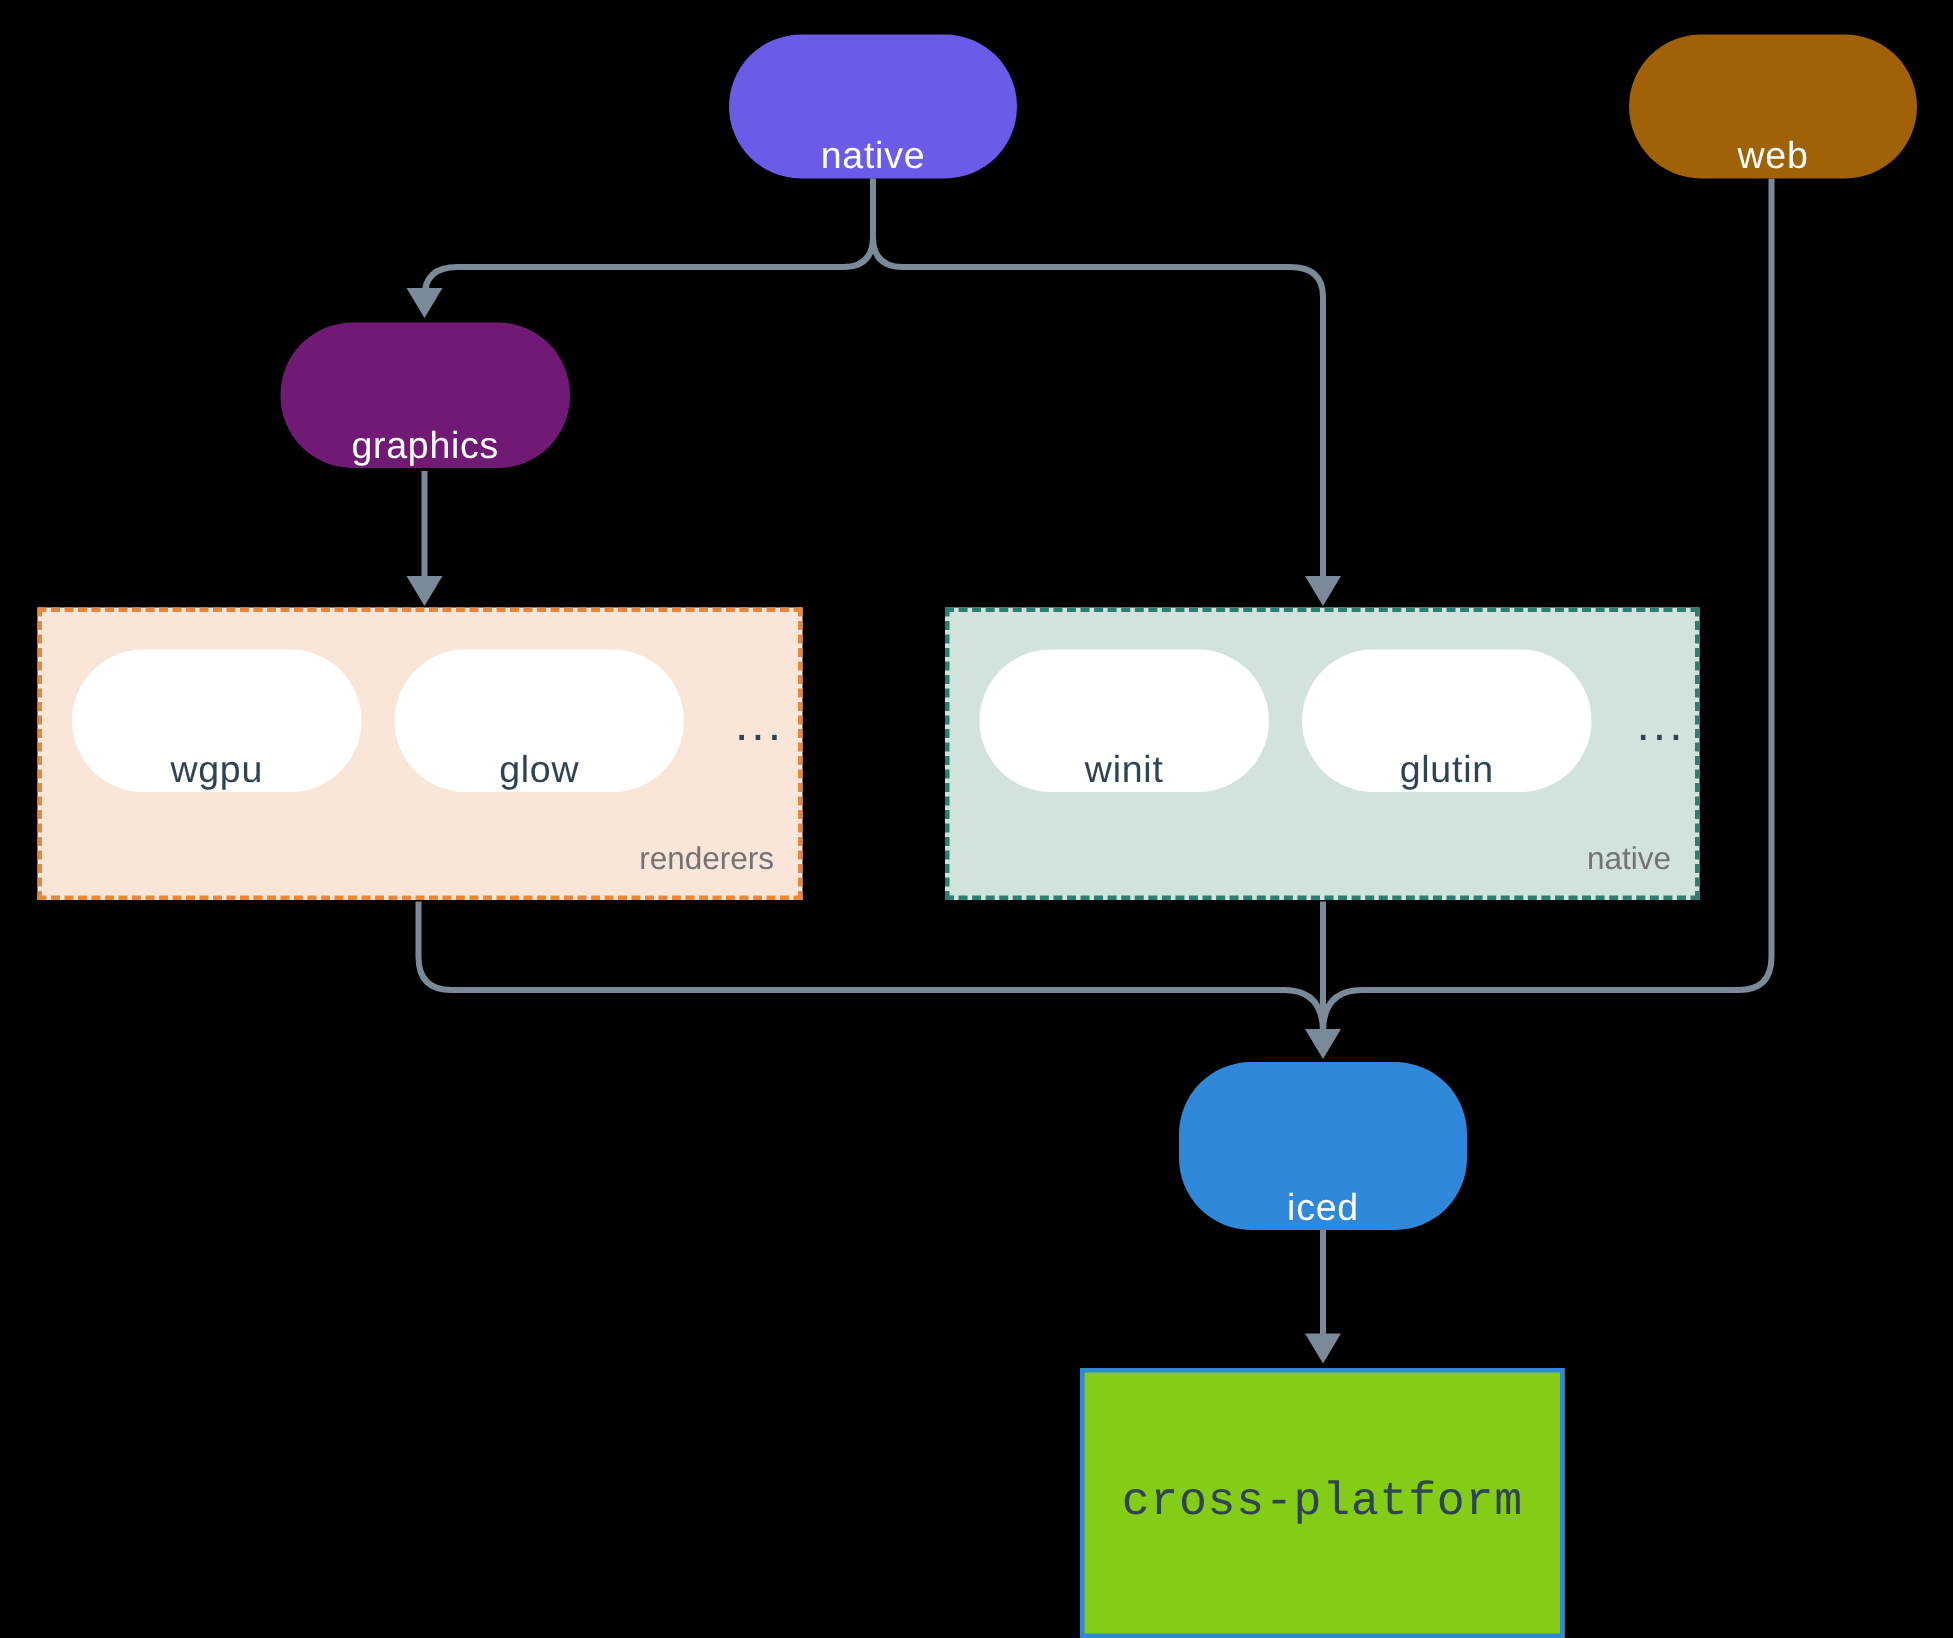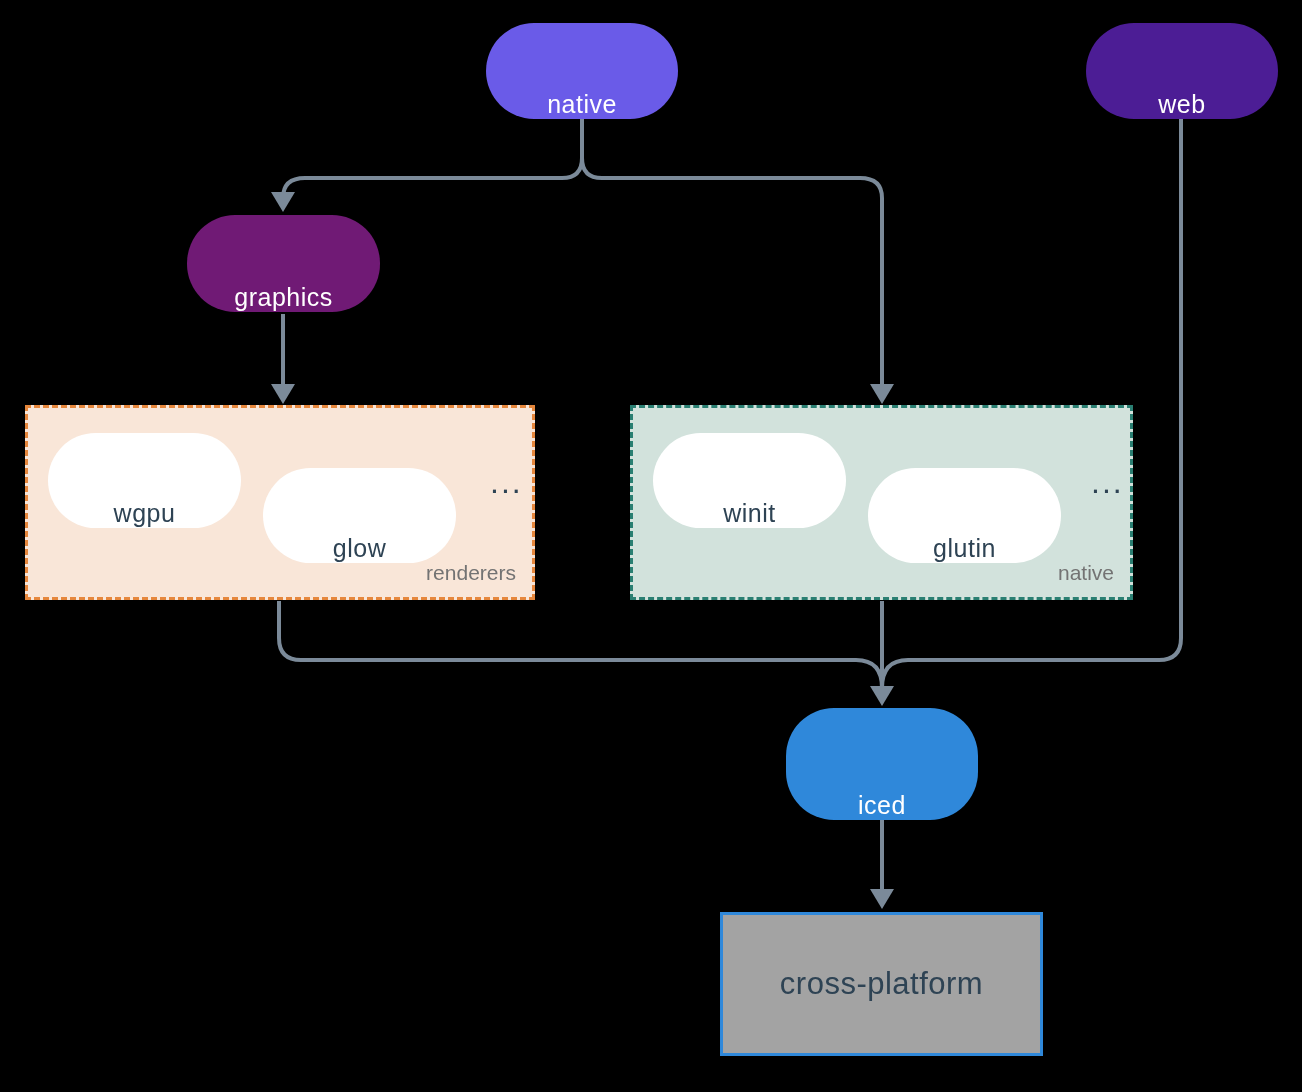--- a/index.html
+++ b/index.html
@@ -14,65 +14,66 @@
 
   .pill {
     position:absolute;
     display:flex; align-items:flex-end; justify-content:center;
     border-radius:48px;
     font-size:25px;
     letter-spacing:0.5px;
   }
   .node-pill { color:#ffffff; }
   .pill-native  { left:486px;  top:23px;  width:192px; height:96px; background:#6a5be8; }
-  .pill-web     { left:1086px; top:23px;  width:192px; height:96px; background:#4c1d95; }
+  .pill-web     { left:1086px; top:23px;  width:192px; height:96px; background:#a16207; }
   .pill-graphics{ left:187px;  top:215px; width:193px; height:97px; background:#701a75; }
   .pill-iced    { left:786px;  top:708px; width:192px; height:112px; background:#2f88da; }
 
   .group-box {
     position:absolute;
     box-sizing:border-box;
     width:510px; height:195px;
   }
   .group-renderers { left:25px;  top:405px; width:510px; background:#f9e6d8; border:3px dashed #e6873c; }
   .group-shells    { left:630px; top:405px; width:503px; background:#d2e2dc; border:3px dashed #2a7f72; }
 
   .inner-pill {
     position:absolute;
     top:25px; width:193px; height:95px;
     background:#ffffff; color:#2e4354;
   }
   .inner-1 { left:20px;  }
-  .inner-2 { left:235px;margin-top:35px; }
+  .inner-2 { left:235px; }
 
   .ellipsis {
     position:absolute;
     left:462px; top:56px;
     color:#2e4354; font-size:32px;
     letter-spacing:2px;
   }
   .group-shells .ellipsis { left:458px; }
 
   .group-label {
     position:absolute;
     right:16px; bottom:12px;
     color:#737373; font-size:21px;margin-left:44px;
   }
 
   .app-box {
     position:absolute;
     left:720px; top:912px;
-    width:323px; height:144px;
+    width:323px; height:180px;
     box-sizing:border-box;
-    background:#a3a3a3;
+    background:#84cc16;
     border:3px solid #2f88da;
     display:flex; flex-direction:column;
     align-items:center; justify-content:center;
     color:#2e4354; font-size:31px; line-height:46px;
     letter-spacing:0.5px;
+    font-family:Liberation Mono, monospace;
   }
 </style>
 </head>
 <body>
 
 <div class="stage">
 
   <svg class="connectors" viewBox="0 0 1302 1092" xmlns="http://www.w3.org/2000/svg">
     <g stroke="#7b8a99" stroke-width="4" fill="none">
       <path d="M 582 119 V 158 Q 582 178 562 178 H 305 Q 283 178 283 198 V 192"></path>

